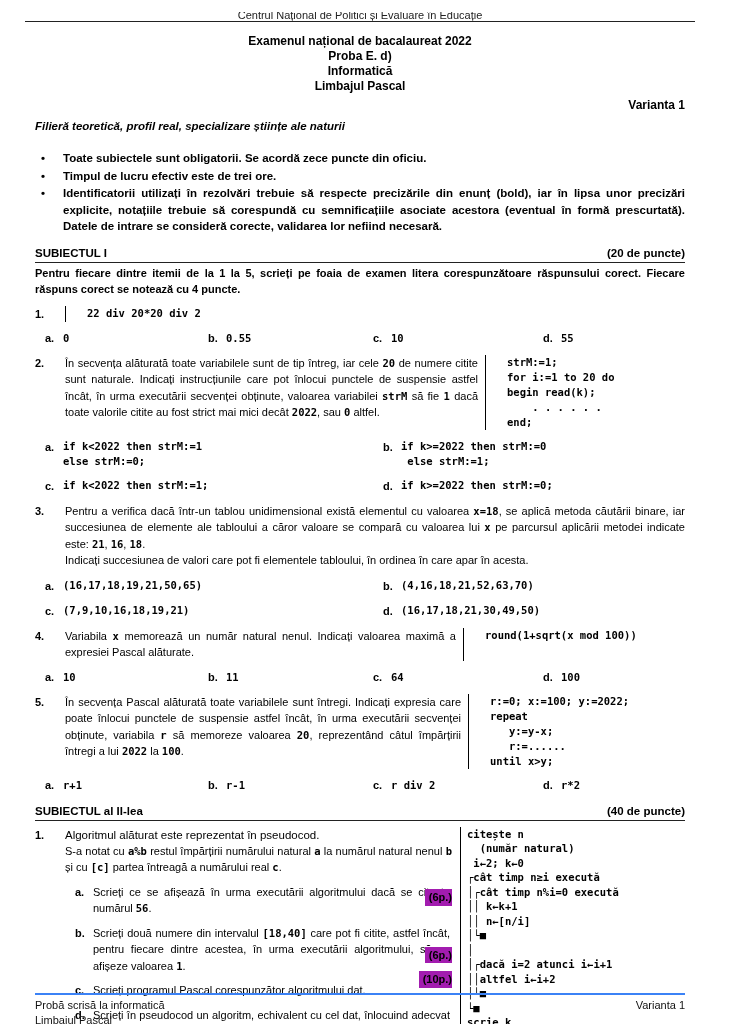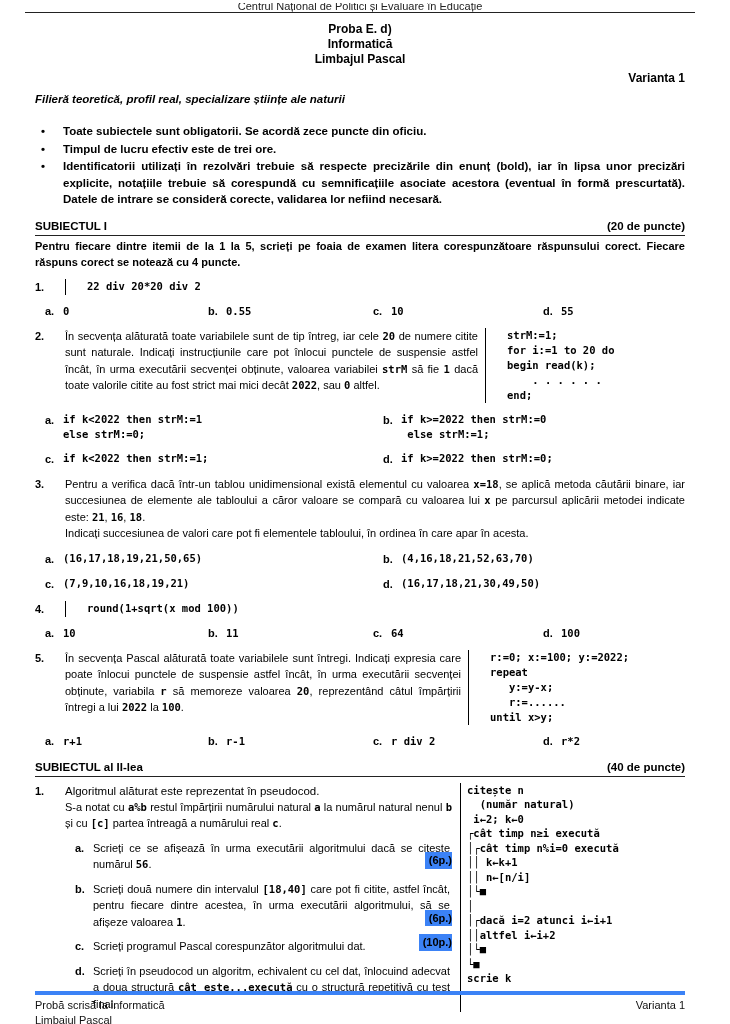--- a/index.html
+++ b/index.html
@@ -3,21 +3,21 @@
 <meta charset="utf-8">
 <style>
   html,body{margin:0;padding:0;background:#fff;}
   .page{position:relative;width:730px;height:1024px;background:#fff;color:#000;
         font-family:"Liberation Sans",sans-serif;font-size:11px;line-height:16px;
         box-sizing:border-box;padding:0 45px 0 35px;overflow:hidden;}
   .code, pre.cb{font-family:"DejaVu Sans Mono",monospace;font-weight:700;}
   .code{font-size:10.5px;}
   pre.cb{margin:0;font-size:10.5px;line-height:15px;}
   
-  .topbar{height:9px;overflow:hidden;border-bottom:1.5px solid #222;position:relative;margin:3px -10px;}
+  .topbar{height:9px;overflow:hidden;border-bottom:1.5px solid #222;position:relative;margin:12px -10px;}
   .topbar-text{position:absolute;bottom:-1px;left:0;right:0;text-align:center;font-size:11px;line-height:13px;color:#222;}
   
   .titleblock{text-align:center;font-weight:700;font-size:12px;line-height:15px;margin-top:9px;}
   .variant{text-align:right;font-weight:700;font-size:12px;margin-top:3px;}
   .subtitle{font-weight:700;font-style:italic;font-size:11.5px;margin-top:5px;}
   
   ul.bullets{list-style:none;margin:16px 0 0;padding:0;font-weight:700;font-size:11.5px;}
   ul.bullets li{position:relative;padding-left:28px;text-align:justify;line-height:16.5px;margin-bottom:1px;}
   ul.bullets li::before{content:"•";position:absolute;left:6px;top:0;}
   
@@ -35,37 +35,38 @@
   .ans2{display:grid;grid-template-columns:338px 1fr;row-gap:9px;margin:9px 0 0 10px;}
   .ans{display:flex;align-items:flex-start;}
   .ans .letter{font-weight:700;width:18px;flex:none;}
   
   .s2text{flex:1;padding-right:8px;}
   .s2title{font-weight:400;font-size:11.5px;}
   .s2par{text-align:justify;line-height:16.5px;}
   .subitem{display:flex;margin-top:8px;}
   .sletter{font-weight:700;width:18px;flex:none;margin-left:10px;}
   .stext{flex:1;position:relative;text-align:justify;line-height:16.5px;padding-right:2px;}
-  .pts{position:absolute;right:0;bottom:4px;font-weight:700;background:#3b82f6;padding-left:4px;}
+  .pts{position:absolute;right:0;bottom:11px;font-weight:700;background:#a21caf;padding-left:4px;}
   .pscol{border-left:1px solid #000;padding-left:6px;width:218px;flex:none;}
   
   .footer{position:absolute;left:35px;right:45px;bottom:0;height:26px;overflow:hidden;
-          border-top:4px solid #3b82f6;padding-top:3px;font-size:11px;color:#111;}
+          border-top:2px solid #3b82f6;padding-top:3px;font-size:11px;color:#111;}
   .frow{display:flex;justify-content:space-between;line-height:15px;}
 </style>
 </head>
 <body>
 
 <div class="page">
 
   <div class="topbar">
     <div class="topbar-text">Centrul Național de Politici și Evaluare în Educație</div>
   </div>
 
   <div class="titleblock">
+    <div>Examenul național de bacalaureat 2022</div>
     <div>Proba E. d)</div>
     <div>Informatică</div>
     <div>Limbajul Pascal</div>
   </div>
 
   <div class="variant">Varianta 1</div>
   <div class="subtitle">Filieră teoretică, profil real, specializare științe ale naturii</div>
 
   <ul class="bullets">
     <li>Toate subiectele sunt obligatorii. Se acordă zece puncte din oficiu.</li>
@@ -157,20 +158,21 @@
         <pre class="cb">(7,9,10,16,18,19,21)</pre>
       </div>
     <div class="ans">
         <span class="letter">d.</span>
         <pre class="cb">(16,17,18,21,30,49,50)</pre>
       </div>
   </div>
 
   <div class="item">
     <div class="num">4.</div>
+    <div class="qtext">Variabila <span class="code">x</span> memorează un număr natural nenul. Indicați valoarea maximă a expresiei Pascal alăturate.</div>
     <div class="qcode w200">
         <pre class="cb">round(1+sqrt(x mod 100))</pre>
       </div>
   </div>
   <div class="ans4">
     <div class="ans">
         <span class="letter">a.</span>
         <span class="code">10</span>
       </div>
     <div class="ans">

